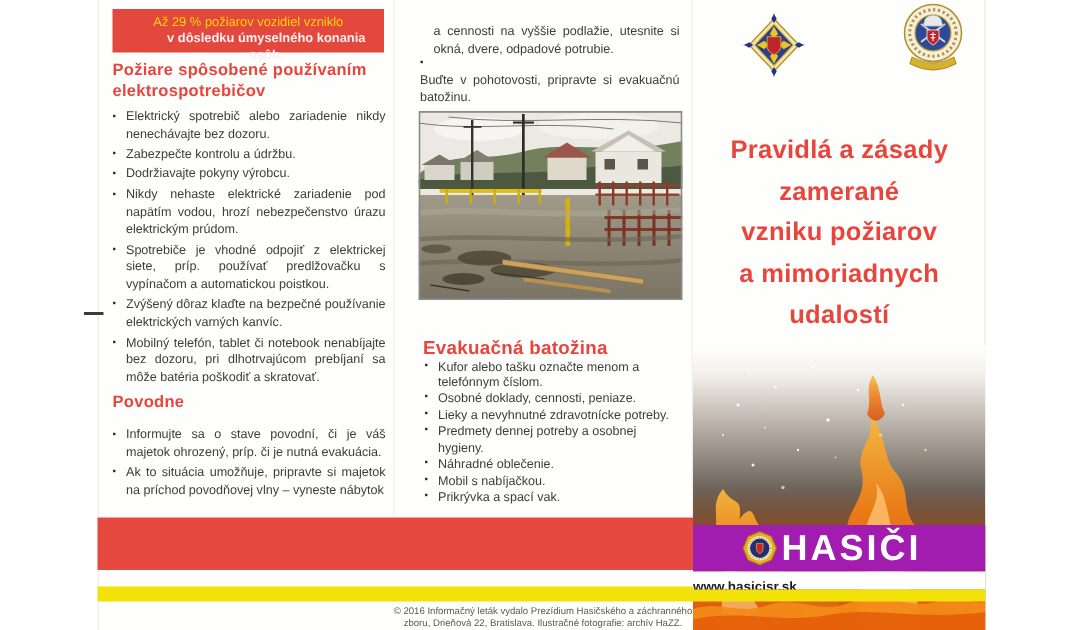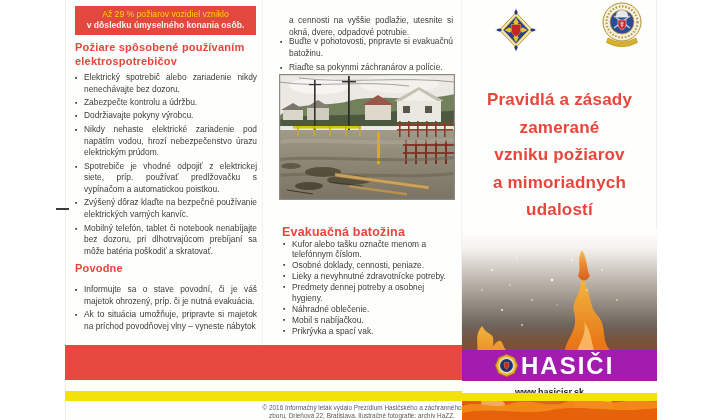--- a/index.html
+++ b/index.html
@@ -14,35 +14,35 @@
 
   .panel{position:absolute;top:0;height:420px;}
   .panel-left{left:65px;width:197px;}
   .panel-mid{left:262px;width:200px;}
   .panel-right{left:462px;width:195px;overflow:hidden;}
 
   
   .alert-box{position:absolute;left:10px;top:6px;width:181px;height:29px;background:#e2483e;
              text-align:center;padding-top:3px;box-sizing:border-box;}
   .alert-l1{font-size:8.6px;font-weight:normal;color:#ffd505;line-height:11px;}
-  .alert-l2{font-size:8.6px;font-weight:bold;color:#fdeef0;line-height:11px;}
+  .alert-l2{font-size:8.6px;font-weight:bold;color:#fdeef0;line-height:11px;padding-left:24px;}
   .red-heading{position:absolute;margin:0;color:#e8453c;font-weight:bold;font-size:11px;line-height:13.5px;letter-spacing:0.2px;}
   .h-electro{left:10px;top:41px;width:188px;}
   .h-floods{left:10px;top:262px;width:188px;}
   .blist{position:absolute;font-size:8.4px;line-height:11.7px;color:#3d3d3d;}
   .list-electro{left:10px;top:72px;width:182px;}
   .list-floods{left:10px;top:284px;width:182px;}
   .li{display:flex;margin-bottom:1.7px;}
   .blt{flex:0 0 9px;font-size:6.5px;line-height:11.7px;color:#2e2e2e;}
   .blt-text{flex:1;text-align:justify;}
 
   
   .cont-para{position:absolute;left:27px;top:7px;width:164px;font-size:8.4px;line-height:11.9px;text-align:justify;}
   .top-list{left:18px;top:36px;width:173px;}
-  .top-list .li{margin-bottom:2.5px;}
+  .top-list .li{margin-bottom:2.5px;flex-direction:column;}
   .flood-photo{position:absolute;left:17px;top:74px;width:176px;height:126px;}
   .h-evac{left:20px;top:226px;font-size:12.5px;}
   .evac-list{left:21px;top:239px;width:172px;line-height:10.4px;}
   .evac-list .li{margin-bottom:0.6px;}
   .evac-list .blt{line-height:10.4px;}
   .evac-list .blt-text{text-align:left;}
 
   
   .red-band{position:absolute;left:65px;top:345px;width:397px;height:35px;background:#e5493f;}
   .yellow-band{position:absolute;left:65px;top:391px;width:397px;height:10px;background:#f3e10a;}
@@ -53,21 +53,21 @@
   .star-logo{position:absolute;left:30px;top:7px;width:48px;height:46px;}
   .round-logo{position:absolute;left:140px;top:2px;width:40px;height:54px;}
   .cover-title{position:absolute;left:0;top:86px;width:195px;z-index:3;}
   .title-line{font-size:17px;font-weight:bold;color:#e8453c;line-height:27.6px;text-align:center;letter-spacing:0.2px;}
   .flames{position:absolute;left:0;top:230px;width:195px;height:190px;z-index:1;}
   .hasici-band{position:absolute;left:0;top:350px;width:195px;height:31px;background:#a21caf;
                display:flex;align-items:center;z-index:4;}
   .hasici-badge{width:23px;height:23px;margin-left:33px;flex:0 0 23px;}
   .hasici-text{font-size:24px;font-weight:bold;color:#ffffff;letter-spacing:2px;margin-left:3px;line-height:31px;}
   .url-band{position:absolute;left:0;top:381px;width:195px;height:12px;background:#ffffff;z-index:4;
-            text-align:center;box-sizing:border-box;padding-right:20px;}
+            text-align:left;box-sizing:border-box;padding-right:20px;}
   .url-text{font-size:9px;font-weight:bold;color:#1d1d22;line-height:12px;}
   .yellow-stripe{position:absolute;left:0;top:393px;width:195px;height:8px;background:#f3e10a;z-index:4;}
 </style>
 </head>
 <body>
 
 <div class="screen">
   <div class="leaflet-bg"></div>
   <div class="edge-line edge-left"></div>
   <div class="edge-line edge-right"></div>

